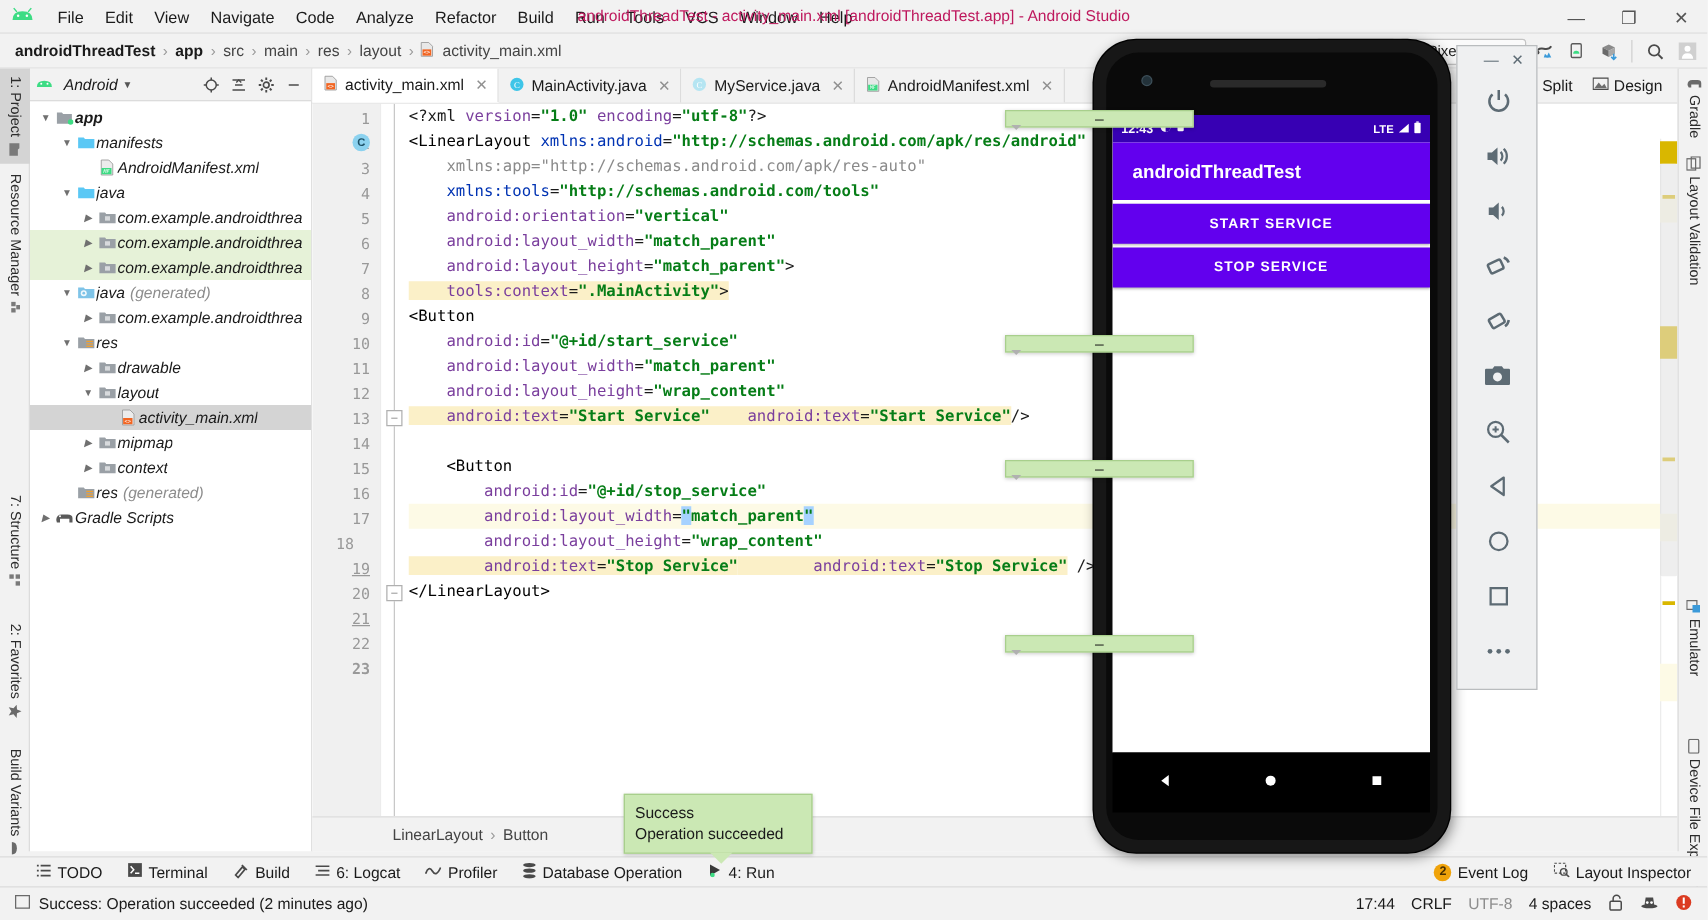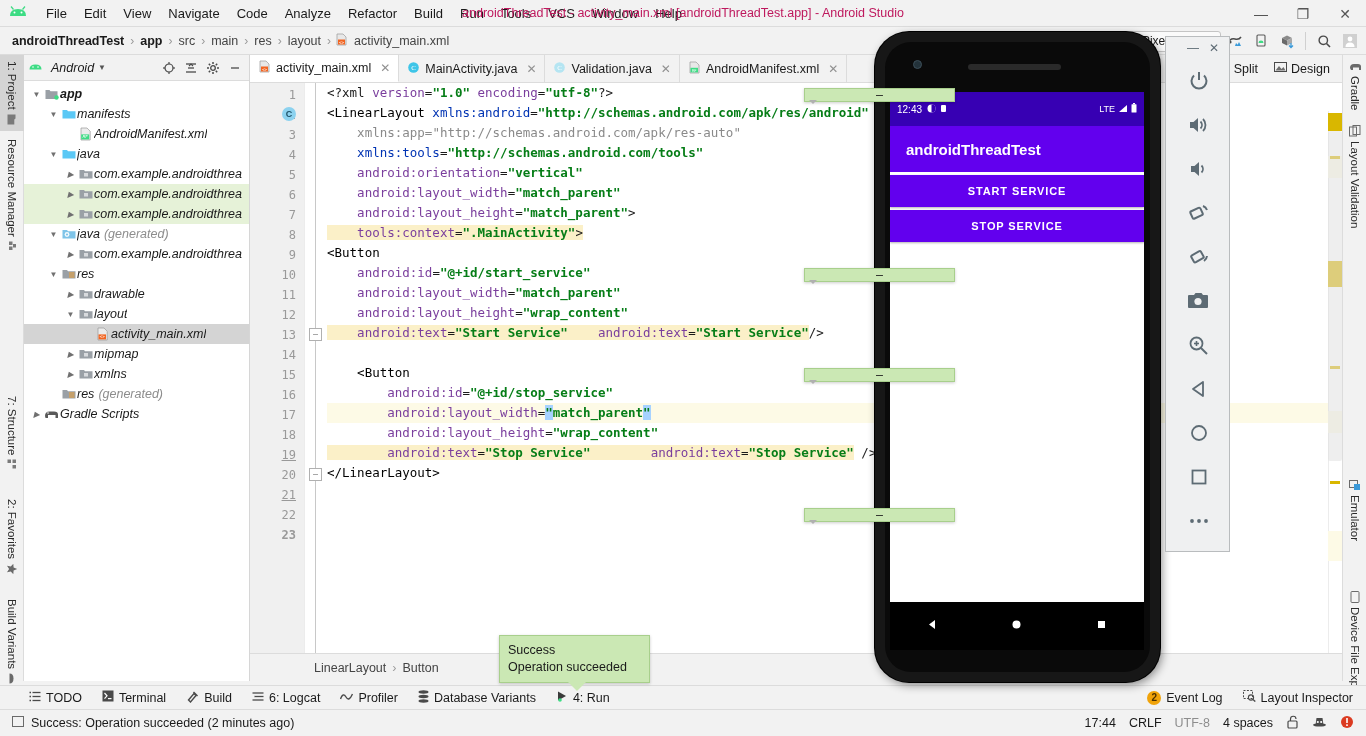--- a/index.html
+++ b/index.html
@@ -219,22 +219,22 @@
   }
   .phone-cam { position:absolute; left:28px; top:18px; width:9px; height:9px;
     border-radius:50%; background:#23323a; border:1px solid #3d4f59;}
   .phone-speaker { position:absolute; left:83px; top:22px; width:93px; height:6px;
     border-radius:3px; background:#2a2a2a; }
   .screen {
     position:absolute; left:5px; top:50px; width:254px; height:510px;
     background:#fff; overflow:hidden;
   }
   .sbar {
-    height:34px; background:#3700b3; color:#fff;
-    display:flex; align-items:center; padding:0 7px; font-size:10px; font-weight:normal;
+    height:22px; background:#3700b3; color:#fff;
+    display:flex; align-items:center; padding:0 7px; font-size:10px; font-weight:bold;
   }
   .sbar .right { margin-left:auto; display:flex; align-items:center; gap:3px; font-size:9px; }
   .appbar {
     height:46px; background:#6200ee; color:#fff;
     display:flex; align-items:center; padding:0 16px;
     font-size:15px; font-weight:bold;
   }
   .mbtn {
     background:#6200ee; color:#fff; height:32px; margin:3px 0;
     display:flex; align-items:center; justify-content:center;
@@ -664,21 +664,21 @@
           <span class="tlabel">mipmap</span>
         </div>
         <div class="trow" style="padding-left: 40px;">
           <span class="tarrow">▶</span>
           <span class="ticon">
             <svg width="14" height="12" viewBox="0 0 14 12">
               <path d="M0.5 2h4.5l1 1.2h7.5V10.5H.5z" fill="#9aa0a6"></path>
               <rect x="5" y="5" width="4" height="3.5" fill="#d8dadd"></rect>
             </svg>
           </span>
-          <span class="tlabel">xmlns</span>
+          <span class="tlabel">context</span>
         </div>
         <div class="trow" style="padding-left: 23px;">
           <span class="tarrow"></span>
           <span class="ticon">
             <svg width="14" height="12" viewBox="0 0 14 12">
               <path d="M0.5 2h4.5l1 1.2h7.5V10.5H.5z" fill="#9aa0a6"></path>
               <line x1="7" y1="5" x2="12.5" y2="5" stroke="#f0a030" stroke-width="1"></line>
               <line x1="7" y1="7" x2="12.5" y2="7" stroke="#f0a030" stroke-width="1"></line>
               <line x1="7" y1="9" x2="12.5" y2="9" stroke="#f0a030" stroke-width="1"></line>
             </svg>
@@ -722,21 +722,21 @@
         <span>MainActivity.java</span>
         <span class="xclose">✕</span>
       </div>
       <div class="etab">
         <span>
           <svg width="13" height="13" viewBox="0 0 13 13">
             <circle cx="6.5" cy="6.5" r="5.3" fill="#b5e5f2"></circle>
             <text x="6.5" y="9" font-size="7" fill="#fff" text-anchor="middle" font-family="serif">C</text>
           </svg>
         </span>
-        <span>Validation.java</span>
+        <span>MyService.java</span>
         <span class="xclose">✕</span>
       </div>
       <div class="etab">
         <span>
           <svg width="13" height="13" viewBox="0 0 13 13">
             <path d="M2 1h6l3 3v8H2z" fill="#e8e8e8" stroke="#9a9a9a" stroke-width=".7"></path>
             <rect x="2.5" y="6.8" width="7.5" height="4.6" fill="#3ddc84"></rect>
             <text x="6.3" y="10.5" font-size="3.8" fill="#fff" text-anchor="middle" font-family="monospace">MF</text>
           </svg>
         </span>
@@ -781,21 +781,21 @@
           <div class="gnum" style="top: 142px;">8</div>
           <div class="gnum" style="top: 162px;">9</div>
           <div class="gnum" style="top: 182px;">10</div>
           <div class="gnum" style="top: 202px;">11</div>
           <div class="gnum" style="top: 222px;">12</div>
           <div class="gnum" style="top: 242px;">13</div>
           <div class="gnum" style="top: 262px;">14</div>
           <div class="gnum" style="top: 282px;">15</div>
           <div class="gnum" style="top: 302px;">16</div>
           <div class="gnum" style="top: 322px;">17</div>
-          <div class="gnum" style="top: 342px;">18</div>
+          <div class="gnum" style="top: 342px; text-align: center;">18</div>
           <div class="gnum" style="top: 362px; text-decoration: underline;">19</div>
           <div class="gnum" style="top: 382px;">20</div>
           <div class="gnum" style="top: 402px; text-decoration: underline;">21</div>
           <div class="gnum" style="top: 422px;">22</div>
           <div class="gnum" style="top: 442px; font-weight: bold;">23</div>
           <div class="classmark" style="top: 24px;">C</div>
         </div>
       <div class="foldcol" id="foldcol">
         <div class="foldline" style="top:0;height:570px;"></div>
       <div class="foldbox tip" style="top: 5px;">–</div>
@@ -1058,21 +1058,21 @@
       <span>Profiler</span>
     </div>
     <div class="twitem">
       <span>
         <svg width="11" height="13" viewBox="0 0 11 13">
           <ellipse cx="5.5" cy="2" rx="5" ry="1.7" fill="#4a4a4a"></ellipse>
           <ellipse cx="5.5" cy="6.5" rx="5" ry="1.7" fill="#4a4a4a"></ellipse>
           <ellipse cx="5.5" cy="11" rx="5" ry="1.7" fill="#4a4a4a"></ellipse>
         </svg>
       </span>
-      <span>Database Variants</span>
+      <span>Database Operation</span>
     </div>
     <div class="twitem">
       <span>
         <svg width="12" height="12" viewBox="0 0 12 12">
           <path d="M2 1.5 L10 6 L2 10.5 Z" fill="#3a3a3a"></path>
           <circle cx="4" cy="10" r="1.8" fill="#3ddc84"></circle>
         </svg>
       </span>
       <span>4: Run</span>
     </div>

